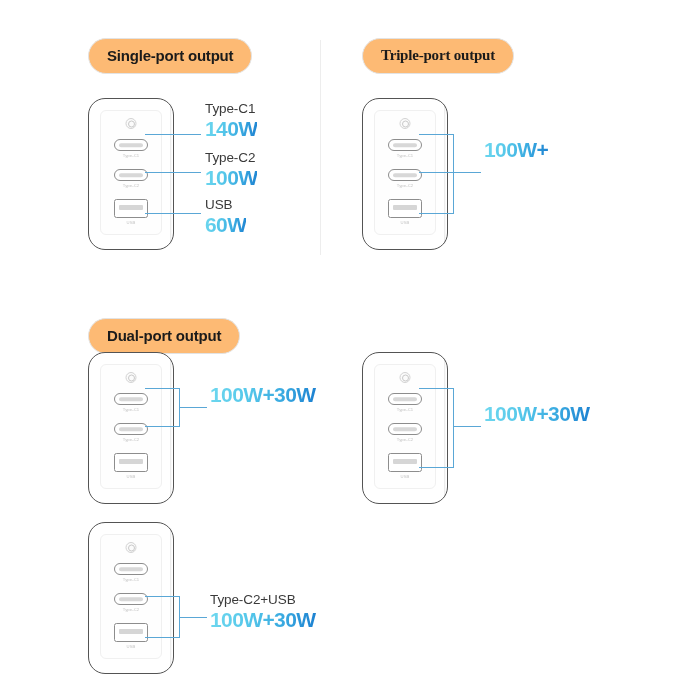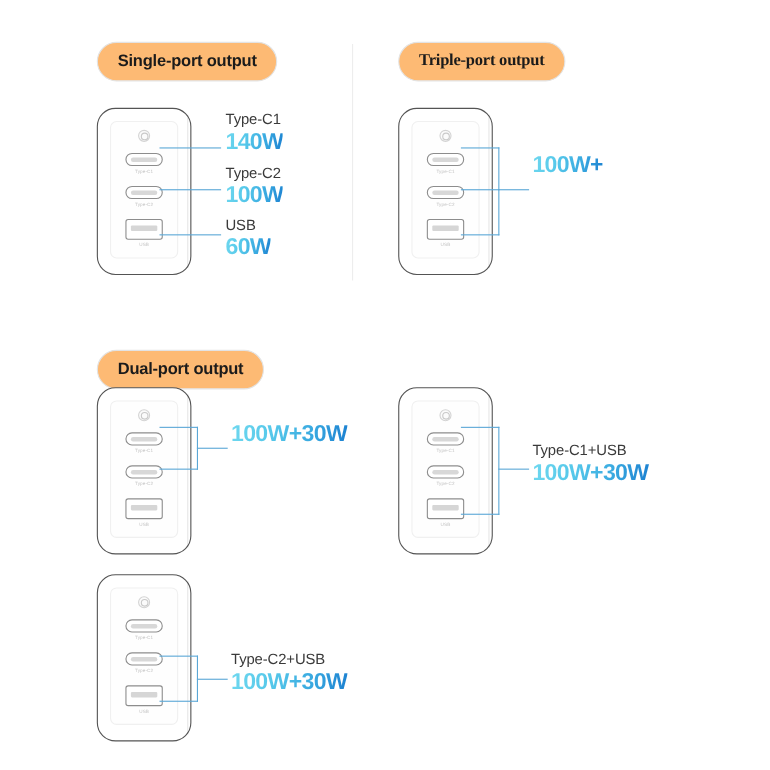--- a/index.html
+++ b/index.html
@@ -304,21 +304,20 @@
       <div class="port-label slot-usb-l">USB</div>
     </div>
   </div>
 
   <div class="conn-line" style="left:419px; top:387.5px; width:35px;"></div>
   <div class="conn-line" style="left:419px; top:466.5px; width:35px;"></div>
   <div class="conn-v" style="left:452.5px; top:387.5px; height:80px;"></div>
   <div class="conn-line" style="left:452.5px; top:425.5px; width:28px;"></div>
 
   <div class="txt-block" style="left:484px; top:402px;">
-    <div class="txt-caption">Type-C1+USB</div>
     <div class="txt-value">100W+30W</div>
   </div>
 
   <div class="device" style="left:88px; top:522px;">
     <div class="device-face">
       <div class="led"></div>
 
       <div class="port port-typec slot-c1"></div>
       <div class="port-label slot-c1-l">Type-C1</div>
 

